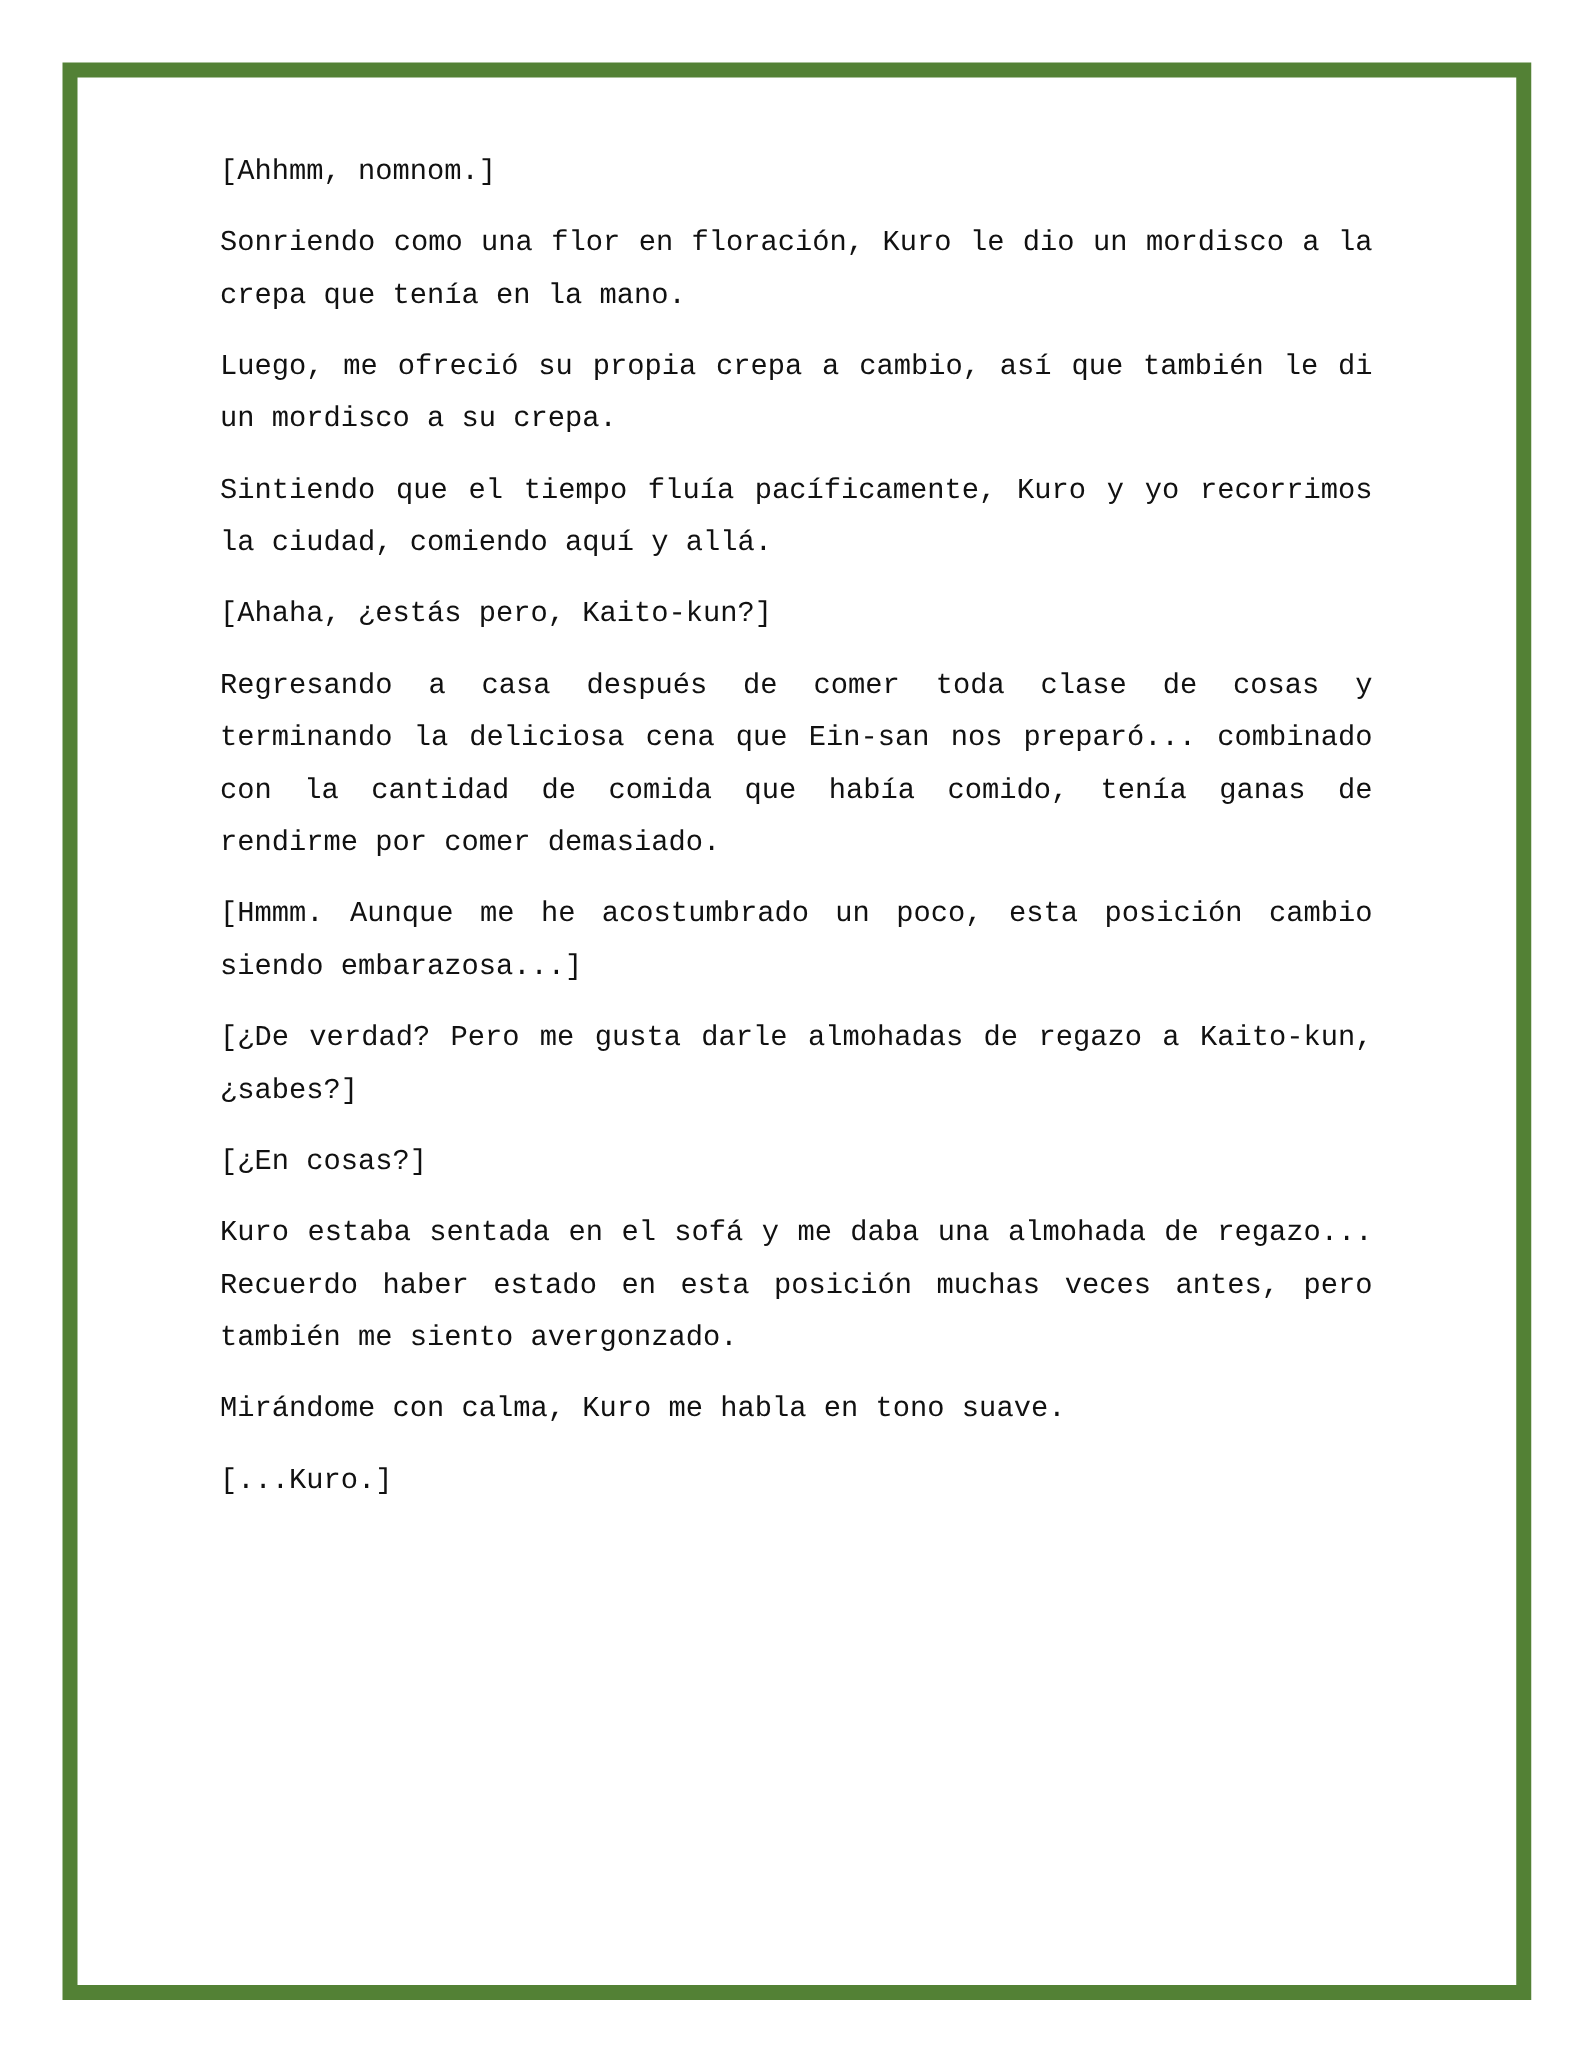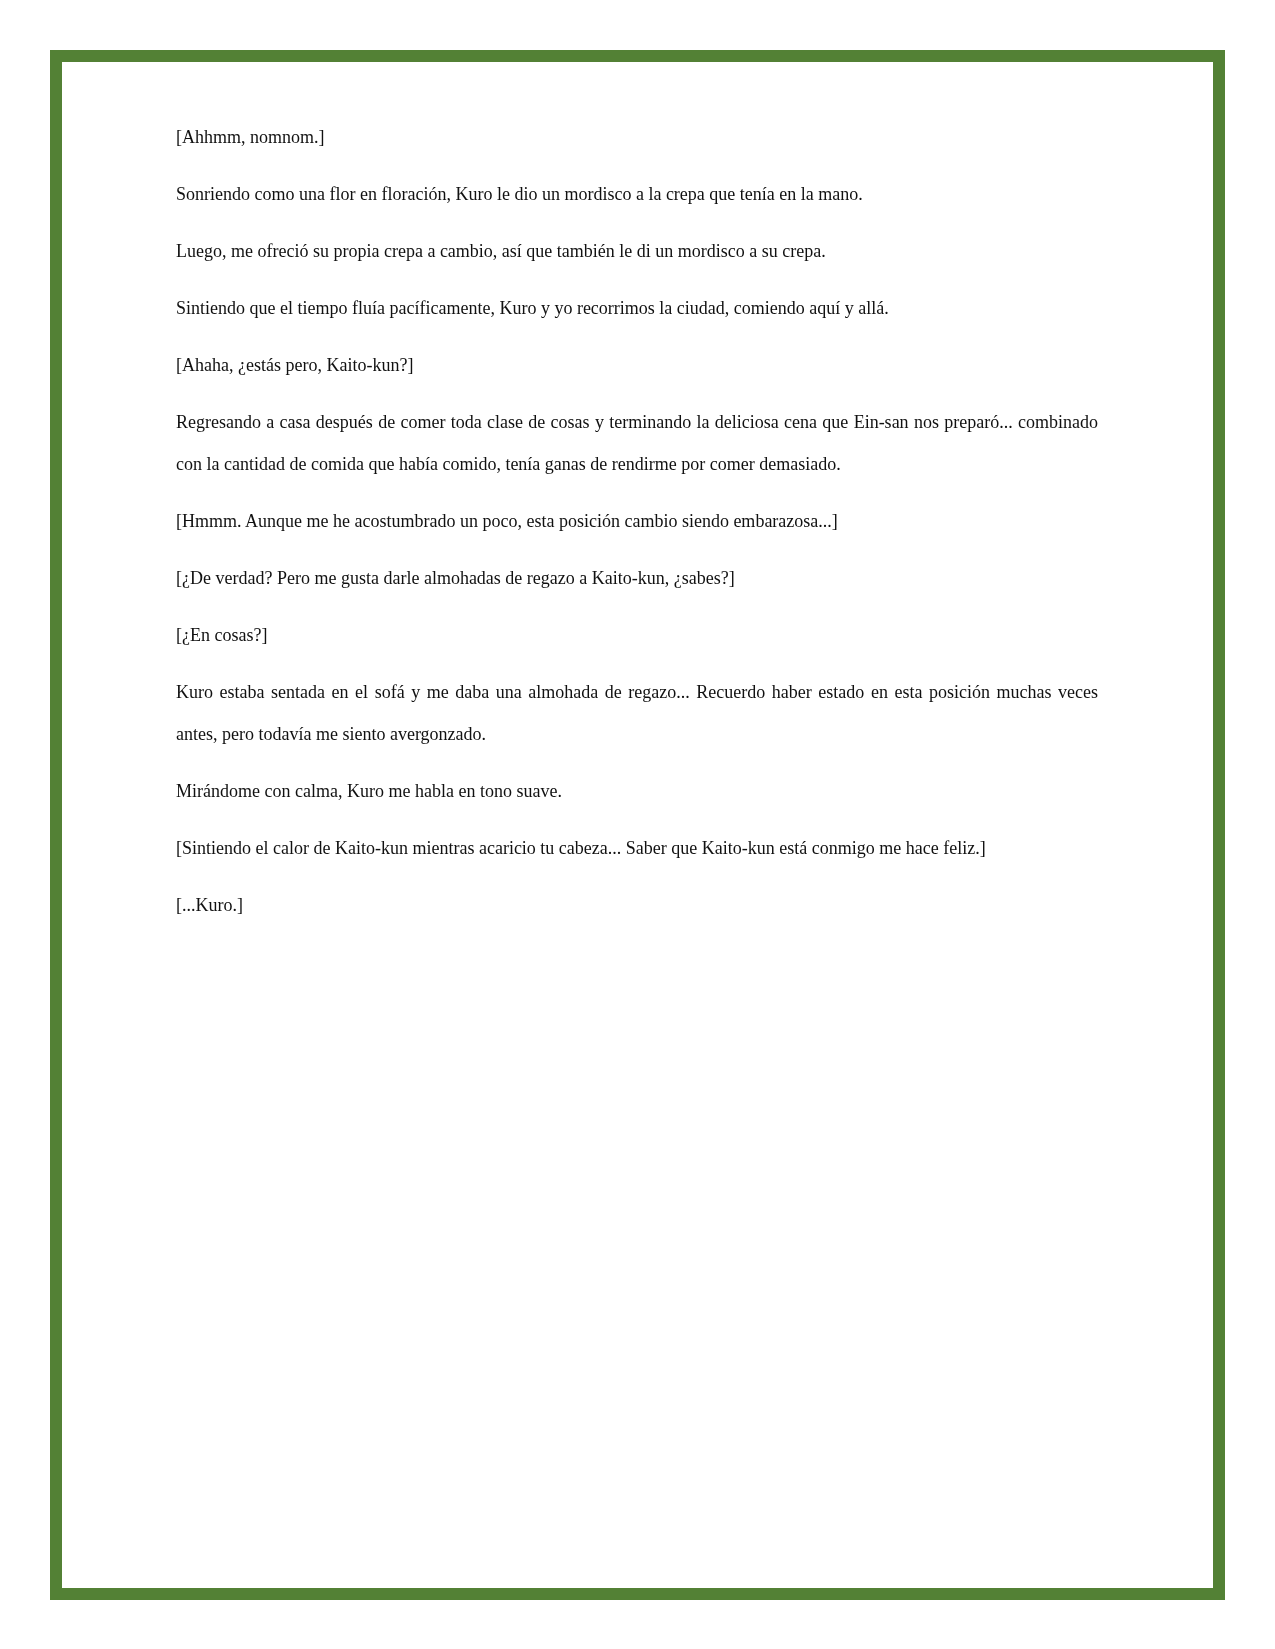--- a/index.html
+++ b/index.html
@@ -21,22 +21,22 @@
       height: 1550px;
       box-sizing: border-box;
       border: 12px solid #538135;
       background: #ffffff;
     }
     .content {
       position: absolute;
       left: 176px;
       top: 116px;
       width: 922px;
-      font-family: Liberation Serif, serif;
-      font-size: 18px;
+      font-family: Liberation Mono, monospace;
+      font-size: 23px;
       line-height: 42px;
       color: #111111;
     }
     .content p {
       margin: 0 0 15px 0;
       text-align: justify;
     }
   </style>
 </head>
 <body>
@@ -46,17 +46,16 @@
 <div class="content">
   <p>[Ahhmm, nomnom.]</p>
   <p>Sonriendo como una flor en floración, Kuro le dio un mordisco a la crepa que tenía en la mano.</p>
   <p>Luego, me ofreció su propia crepa a cambio, así que también le di un mordisco a su crepa.</p>
   <p>Sintiendo que el tiempo fluía pacíficamente, Kuro y yo recorrimos la ciudad, comiendo aquí y allá.</p>
   <p>[Ahaha, ¿estás pero, Kaito-kun?]</p>
   <p>Regresando a casa después de comer toda clase de cosas y terminando la deliciosa cena que Ein-san nos preparó... combinado con la cantidad de comida que había comido, tenía ganas de rendirme por comer demasiado.</p>
   <p>[Hmmm. Aunque me he acostumbrado un poco, esta posición cambio siendo embarazosa...]</p>
   <p>[¿De verdad? Pero me gusta darle almohadas de regazo a Kaito-kun, ¿sabes?]</p>
   <p>[¿En cosas?]</p>
-  <p>Kuro estaba sentada en el sofá y me daba una almohada de regazo... Recuerdo haber estado en esta posición muchas veces antes, pero todavía me siento avergonzado.</p>
+  <p>Kuro estaba sentada en el sofá y me daba una almohada de regazo... Recuerdo haber estado en esta posición muchas veces antes, pero también me siento avergonzado.</p>
   <p>Mirándome con calma, Kuro me habla en tono suave.</p>
-  <p>[Sintiendo el calor de Kaito-kun mientras acaricio tu cabeza... Saber que Kaito-kun está conmigo me hace feliz.]</p>
   <p>[...Kuro.]</p>
 </div>
 
 </body></html>

